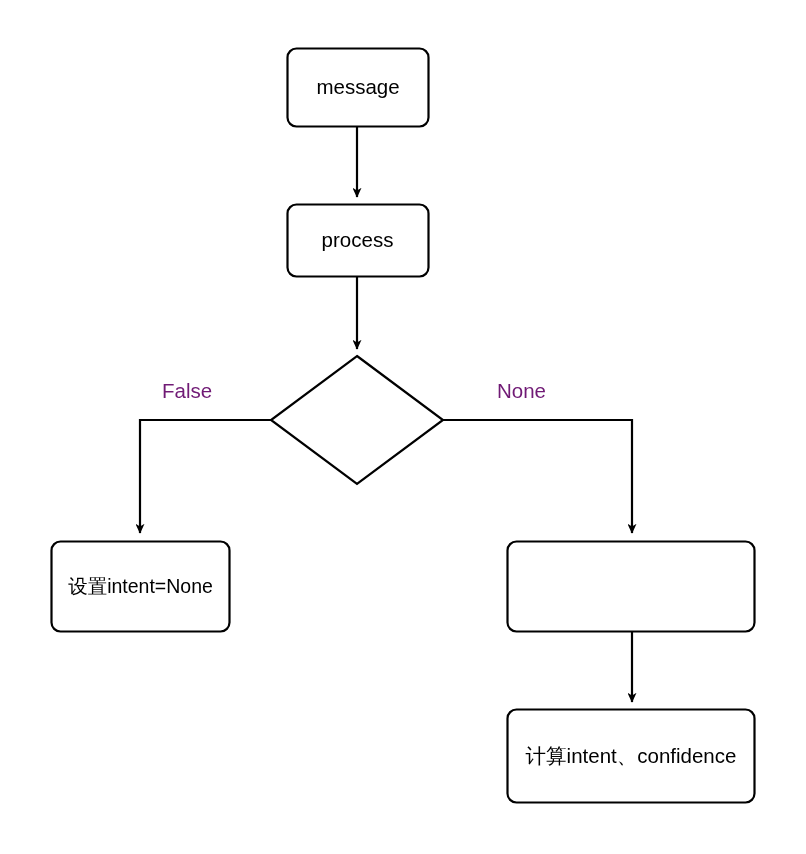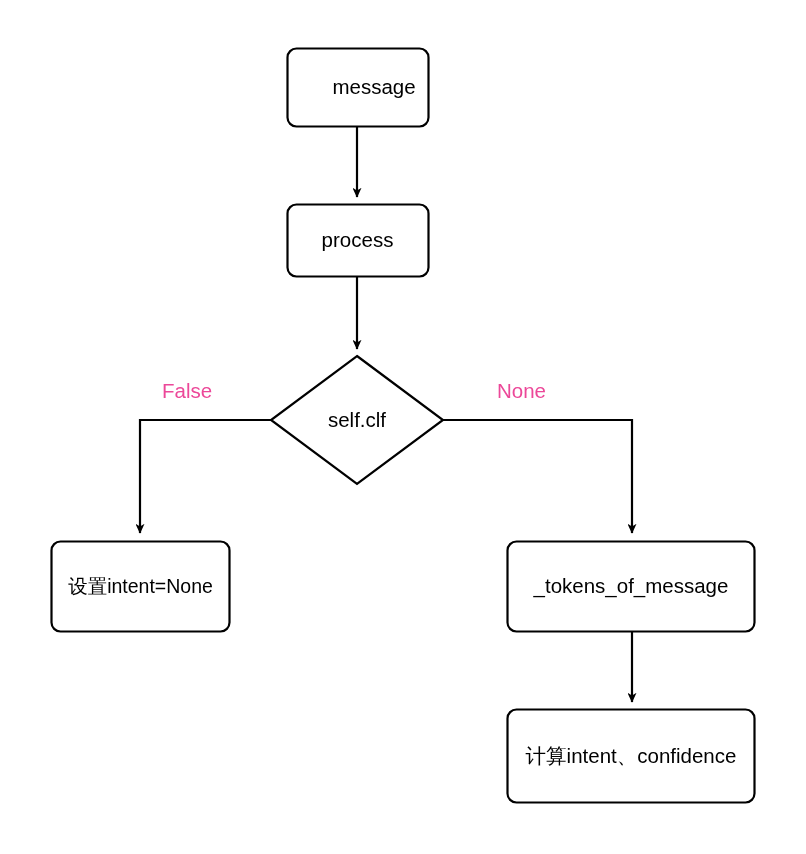--- a/index.html
+++ b/index.html
@@ -36,21 +36,21 @@
     text-align: center;
     color: #000000;
     white-space: nowrap;
     pointer-events: none;
     line-height: 1.18;
   }
   .node-label.size-20 { font-size: 20.5px; }
   .node-label.size-19 { font-size: 19.5px; }
   .edge-label {
     position: absolute;
-    color: #ec4899;
+    color: #701a75;
     font-size: 20.5px;
     white-space: nowrap;
   }
 </style>
 </head>
 <body>
 
 <div id="diagram-root">
 
   <svg id="flow-canvas" viewBox="0 0 806 854" xmlns="http://www.w3.org/2000/svg">
@@ -76,31 +76,29 @@
 
     <line x1="357" y1="277" x2="357" y2="349" stroke="#000000" stroke-width="2.2" marker-end="url(#arrowhead)"></line>
 
     <path d="M 271 420 L 140 420 L 140 533" fill="none" stroke="#000000" stroke-width="2.2" marker-end="url(#arrowhead)"></path>
 
     <path d="M 443 420 L 632 420 L 632 533" fill="none" stroke="#000000" stroke-width="2.2" marker-end="url(#arrowhead)"></path>
 
     <line x1="632" y1="632" x2="632" y2="702" stroke="#000000" stroke-width="2.2" marker-end="url(#arrowhead)"></line>
   </svg>
 
-  <div class="node-label size-20" style="left:287px; top:48px; width:142px; height:79px;margin-left:16px;">message</div>
+  <div class="node-label size-20" style="left:287px; top:48px; width:142px; height:79px;">message</div>
 
   <div class="node-label size-20" style="left:287px; top:204px; width:141px; height:73px;">process</div>
 
-  <div class="node-label size-20" style="left:297px; top:400px; width:120px; height:40px;">self.clf</div>
 
   <div class="node-label size-19" style="left:41px; top:542px; width:199px; height:89px; flex-direction:row;">
     <span>设置intent=None</span>
   </div>
 
-  <div class="node-label size-20" style="left:507px; top:542px; width:248px; height:89px;">_tokens_of_message</div>
 
   <div class="node-label size-20" style="left:497px; top:710px; width:268px; height:92px;text-align:center;">计算intent、confidence</div>
 
   <div class="edge-label" style="left:162px; top:379px;">False</div>
 
   <div class="edge-label" style="left:497px; top:379px;">None</div>
 
 </div>
 
 </body></html>

